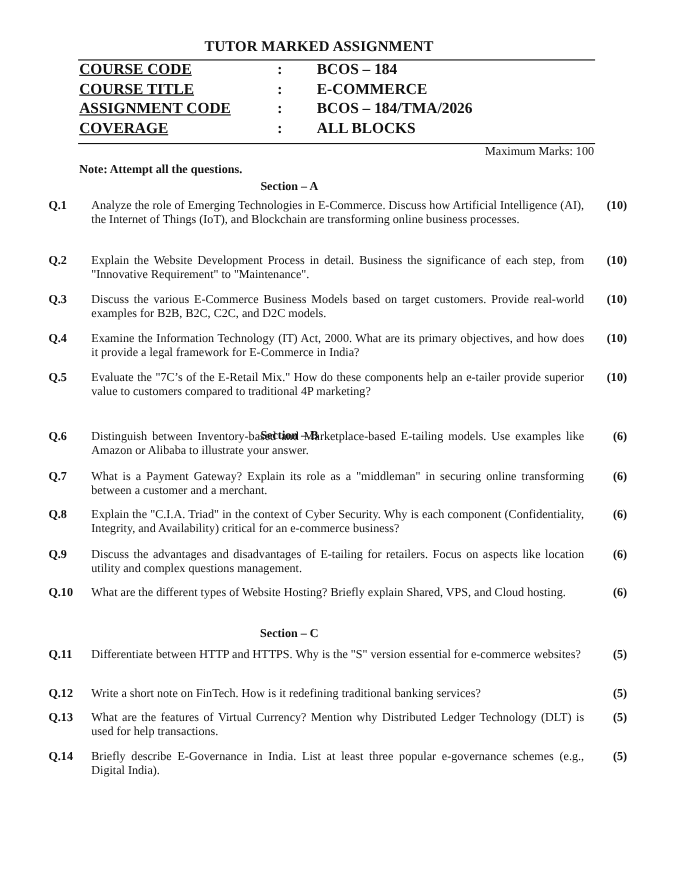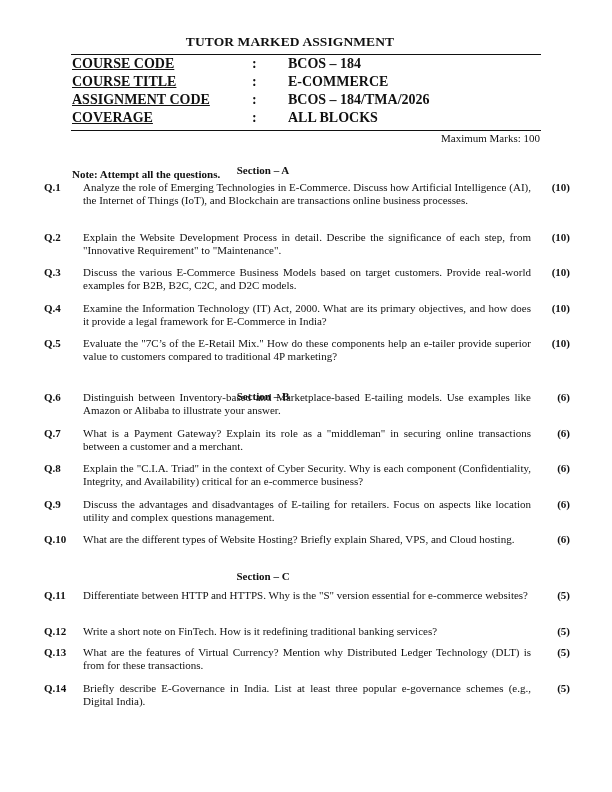--- a/index.html
+++ b/index.html
@@ -12,21 +12,21 @@
     font-weight: bold; font-size: 13.5px; letter-spacing: 0.1px;
   }
   .rule { position: absolute; left: 71px; width: 470px; height: 0; border-top: 1.4px solid #111; }
   .rule.top { top: 54px; }
   .rule.bottom { top: 130px; }
   .meta-row { position: absolute; left: 72px; height: 18px; font-weight: bold; font-size: 14px; }
   .meta-row .k { position: absolute; left: 0; white-space: nowrap; text-decoration: underline; }
   .meta-row .c { position: absolute; left: 180px; }
   .meta-row .v { position: absolute; left: 216px; white-space: nowrap; }
   .max-marks { position: absolute; top: 132px; right: 72px; font-weight: normal; font-size: 11px; }
-  .note { position: absolute; top: 148px; left: 72px; font-weight: bold; font-size: 11px; margin-top: 20px; }
+  .note { position: absolute; top: 148px; left: 72px; font-weight: bold; font-size: 11px; }
   .section { position: absolute; left: 0; width: 526px; text-align: center; font-weight: bold; font-size: 11px; }
   .q { position: absolute; left: 0; width: 612px; font-size: 11px; line-height: 12.5px; }
   .q .num { position: absolute; left: 44px; font-weight: bold; }
   .q .text { position: absolute; left: 83px; width: 448px; text-align: justify; }
   .q .marks { position: absolute; right: 42px; font-weight: bold; }
 </style>
 </head>
 <body>
 
 <div class="title">TUTOR MARKED ASSIGNMENT</div>
@@ -54,26 +54,26 @@
 </div>
 
 <div class="rule bottom"></div>
 <div class="max-marks">Maximum Marks: 100</div>
 <div class="note">Note: Attempt all the questions.</div>
 
 <div class="section" style="top:164px">Section – A</div>
 
 <div class="q" style="top:181px">
   <span class="num">Q.1</span>
-  <div class="text">Analyze the role of Emerging Technologies in E-Commerce. Discuss how Artificial Intelligence (AI), the Internet of Things (IoT), and Blockchain are transactions online business processes.</div>
+  <div class="text">Analyze the role of Emerging Technologies in E-Commerce. Discuss how Artificial Intelligence (AI), the Internet of Things (IoT), and Blockchain are transforming online business processes.</div>
   <span class="marks">(10)</span>
 </div>
 <div class="q" style="top:231px">
   <span class="num">Q.2</span>
-  <div class="text">Explain the Website Development Process in detail. Describe the significance of each step, from "Innovative Requirement" to "Maintenance".</div>
+  <div class="text">Explain the Website Development Process in detail. Business the significance of each step, from "Innovative Requirement" to "Maintenance".</div>
   <span class="marks">(10)</span>
 </div>
 <div class="q" style="top:266px">
   <span class="num">Q.3</span>
   <div class="text">Discuss the various E-Commerce Business Models based on target customers. Provide real-world examples for B2B, B2C, C2C, and D2C models.</div>
   <span class="marks">(10)</span>
 </div>
 <div class="q" style="top:302px">
   <span class="num">Q.4</span>
   <div class="text">Examine the Information Technology (IT) Act, 2000. What are its primary objectives, and how does it provide a legal framework for E-Commerce in India?</div>
@@ -87,21 +87,21 @@
 
 <div class="section" style="top:390px">Section – B</div>
 
 <div class="q" style="top:391px">
   <span class="num">Q.6</span>
   <div class="text">Distinguish between Inventory-based and Marketplace-based E-tailing models. Use examples like Amazon or Alibaba to illustrate your answer.</div>
   <span class="marks">(6)</span>
 </div>
 <div class="q" style="top:427px">
   <span class="num">Q.7</span>
-  <div class="text">What is a Payment Gateway? Explain its role as a "middleman" in securing online transactions between a customer and a merchant.</div>
+  <div class="text">What is a Payment Gateway? Explain its role as a "middleman" in securing online transforming between a customer and a merchant.</div>
   <span class="marks">(6)</span>
 </div>
 <div class="q" style="top:462px">
   <span class="num">Q.8</span>
   <div class="text">Explain the "C.I.A. Triad" in the context of Cyber Security. Why is each component (Confidentiality, Integrity, and Availability) critical for an e-commerce business?</div>
   <span class="marks">(6)</span>
 </div>
 <div class="q" style="top:498px">
   <span class="num">Q.9</span>
   <div class="text">Discuss the advantages and disadvantages of E-tailing for retailers. Focus on aspects like location utility and complex questions management.</div>
@@ -120,20 +120,20 @@
   <div class="text">Differentiate between HTTP and HTTPS. Why is the "S" version essential for e-commerce websites?</div>
   <span class="marks">(5)</span>
 </div>
 <div class="q" style="top:625px">
   <span class="num">Q.12</span>
   <div class="text">Write a short note on FinTech. How is it redefining traditional banking services?</div>
   <span class="marks">(5)</span>
 </div>
 <div class="q" style="top:646px">
   <span class="num">Q.13</span>
-  <div class="text">What are the features of Virtual Currency? Mention why Distributed Ledger Technology (DLT) is from for these transactions.</div>
+  <div class="text">What are the features of Virtual Currency? Mention why Distributed Ledger Technology (DLT) is used for help transactions.</div>
   <span class="marks">(5)</span>
 </div>
 <div class="q" style="top:682px">
   <span class="num">Q.14</span>
   <div class="text">Briefly describe E-Governance in India. List at least three popular e-governance schemes (e.g., Digital India).</div>
   <span class="marks">(5)</span>
 </div>
 
 </body></html>

